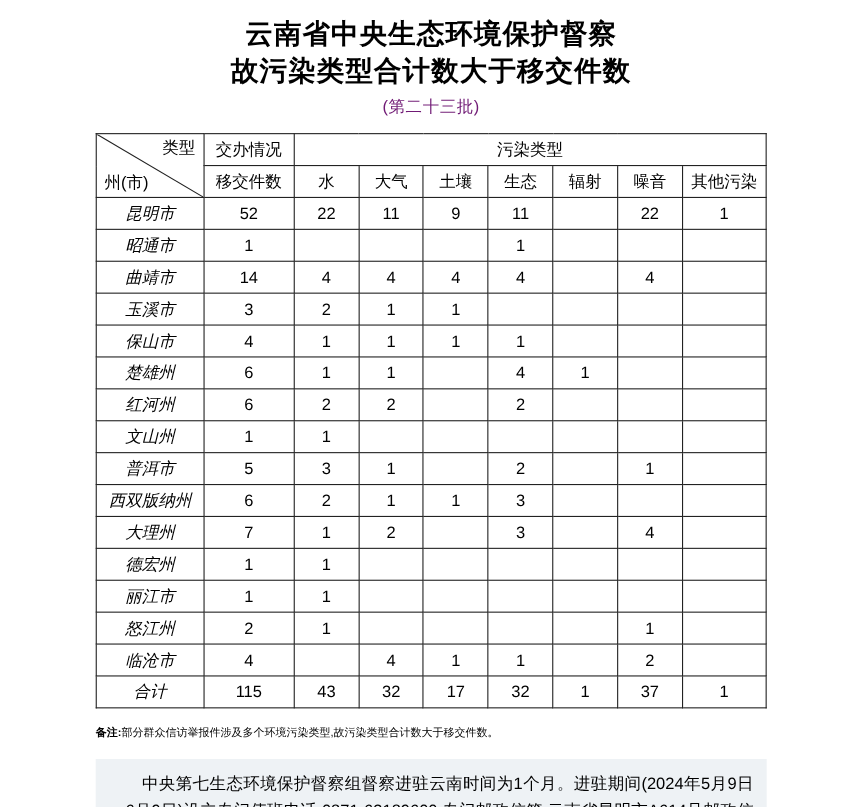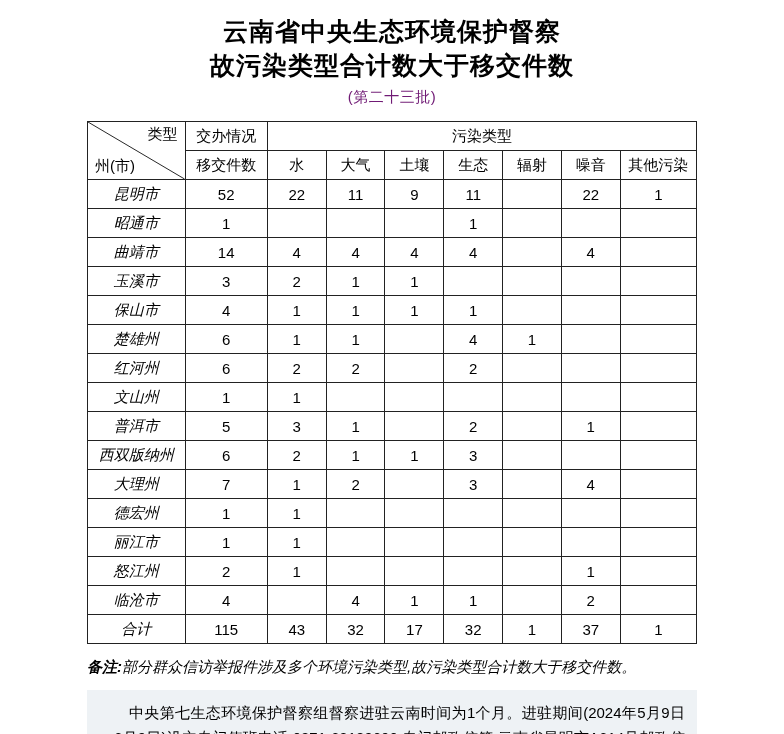--- a/index.html
+++ b/index.html
@@ -83,24 +83,23 @@
   .col-region { width: 100px; }
   .col-handle { width: 84px; }
   .col-data { width: 60px; }
   .col-other { width: 78px; }
   .hdr-pollution { font-size: 15px; }
   .region-cell { text-align: center; font-style: italic; }
   .total-row td { }
   .note {
     margin: 12px auto 0 auto;
     width: 610px;
-    font-size: 15px;
+    font-size: 10px;
     line-height: 22px;
     color: #000;
-    font-style: italic;
   }
   .note b { font-weight: bold; }
   .footer-box {
     margin: 12px auto 0 auto;
     width: 610px;
     background: #eef2f5;
     padding: 10px 12px 12px 12px;
     font-size: 15px;
     line-height: 25px;
     color: #000;

